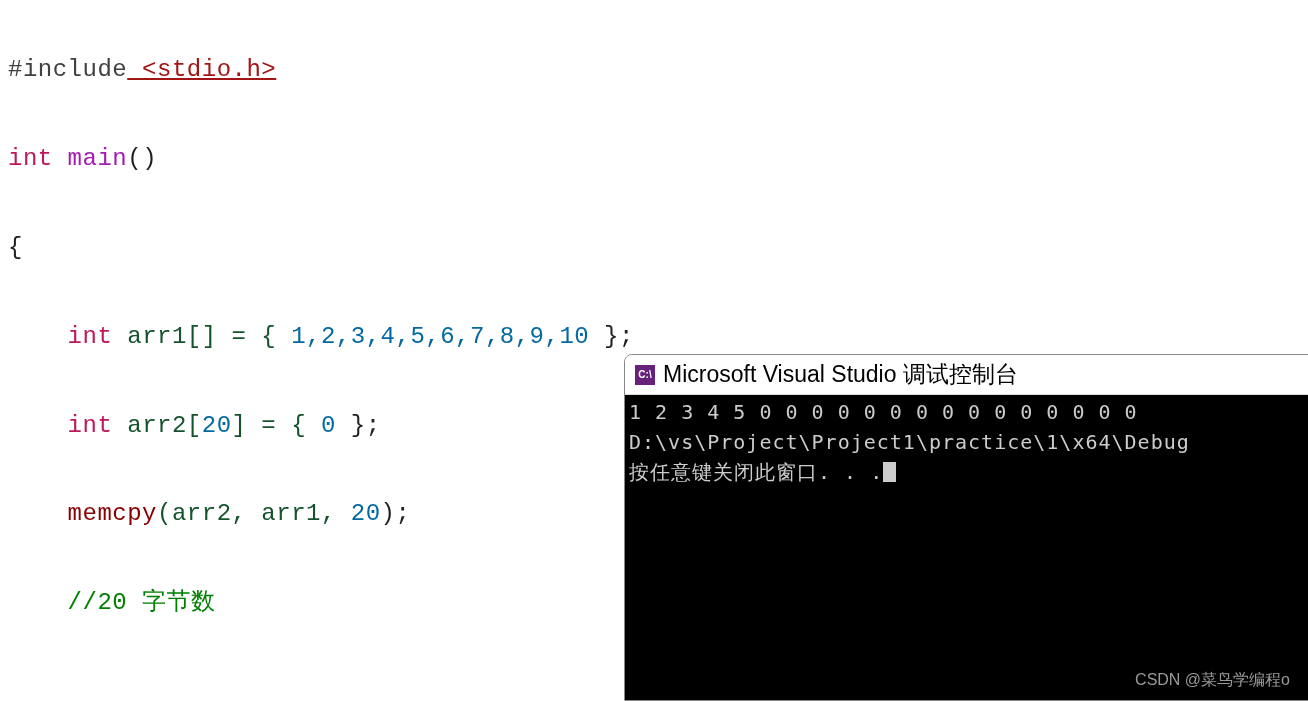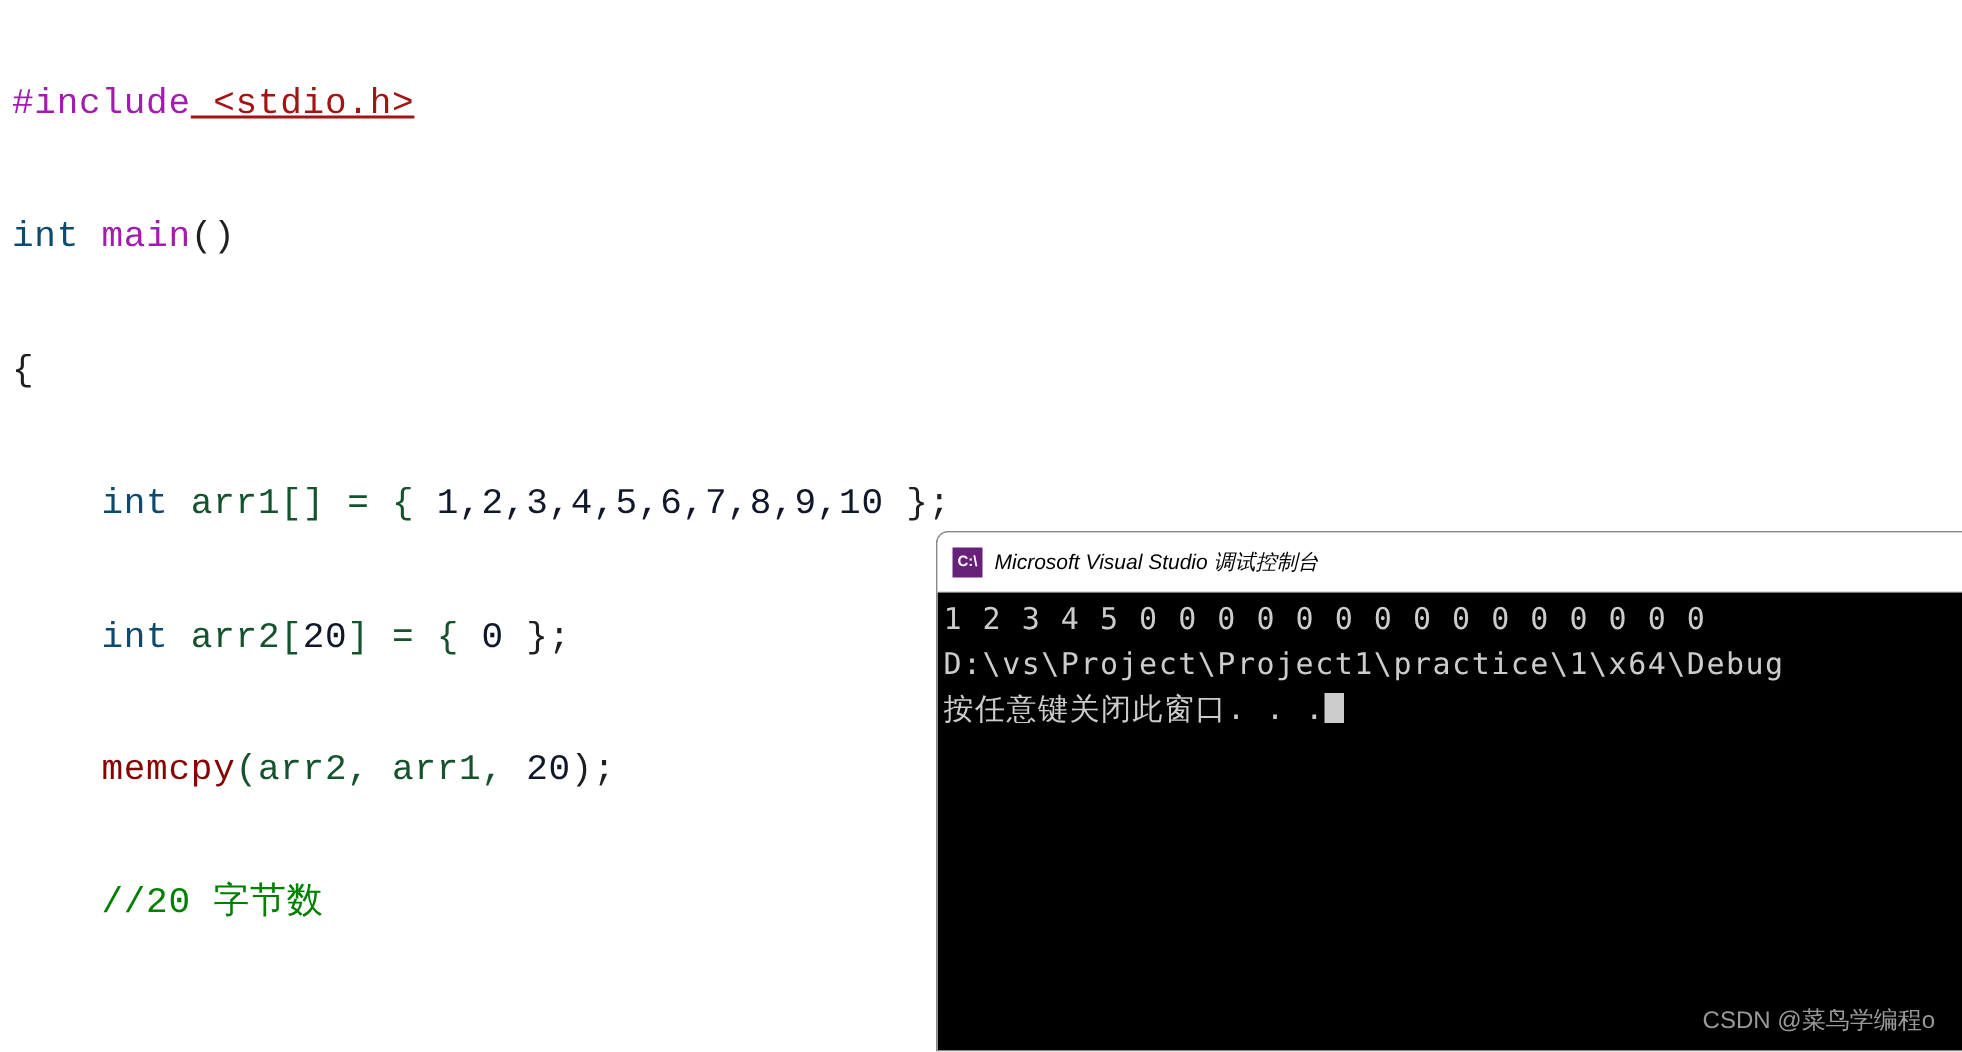--- a/index.html
+++ b/index.html
@@ -18,28 +18,28 @@
     }
     .editor {
       padding: 4px 8px;
       line-height: 1.85;
       white-space: pre;
       letter-spacing: 0.5px;
     }
     .editor .line {
       position: relative;
     }
-    .tok-preproc { color: #a21caf; }
+    .tok-preproc { color: #404040; }
     .tok-include { color: #a31515; text-decoration: underline; }
-    .tok-type { color: #0c4a6e; margin-top: 32px; }
+    .tok-type { color: #be185d; margin-top: 32px; }
     .tok-fn-main { color: #a21caf; }
     .tok-fn { color: #880000; }
     .tok-ident { color: #14532d; }
     .tok-punct { color: #1f1f1f; }
-    .tok-num { color: #0f172a; }
+    .tok-num { color: #0369a1; }
     .tok-comment { color: #008000; }
     .console-window {
       position: absolute;
       left: 624px;
       top: 354px;
       width: 690px;
       height: 347px;
       background: #fff;
       border: 1px solid #888;
       border-radius: 8px 0 0 0;
@@ -61,23 +61,22 @@
       color: #fff;
       font-size: 10px;
       font-weight: bold;
       display: flex;
       align-items: center;
       justify-content: center;
       font-family: Arial, sans-serif;
     }
     .console-title {
       font-family: "Segoe UI", Arial, sans-serif;
-      font-size: 14px;
+      font-size: 23px;
       color: #000;
-      font-style: italic;
     }
     .console-body {
       background: #000;
       color: #ccc;
       font-family: "NSimSun", "SimSun", "Consolas", monospace;
       font-size: 20px;
       padding: 2px 4px;
       height: calc(100% - 40px);
       white-space: pre;
       line-height: 1.5;

